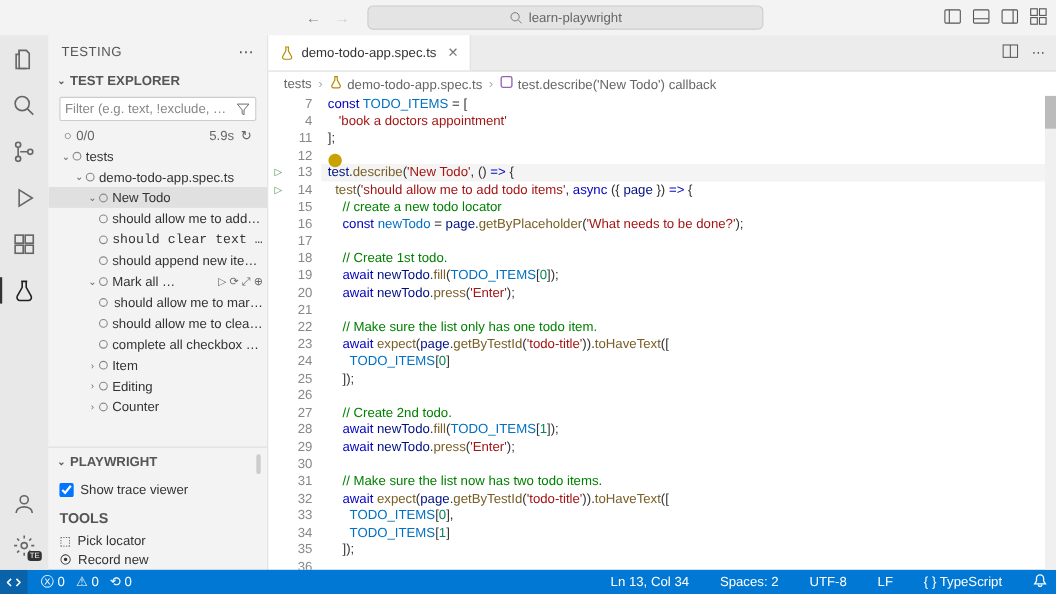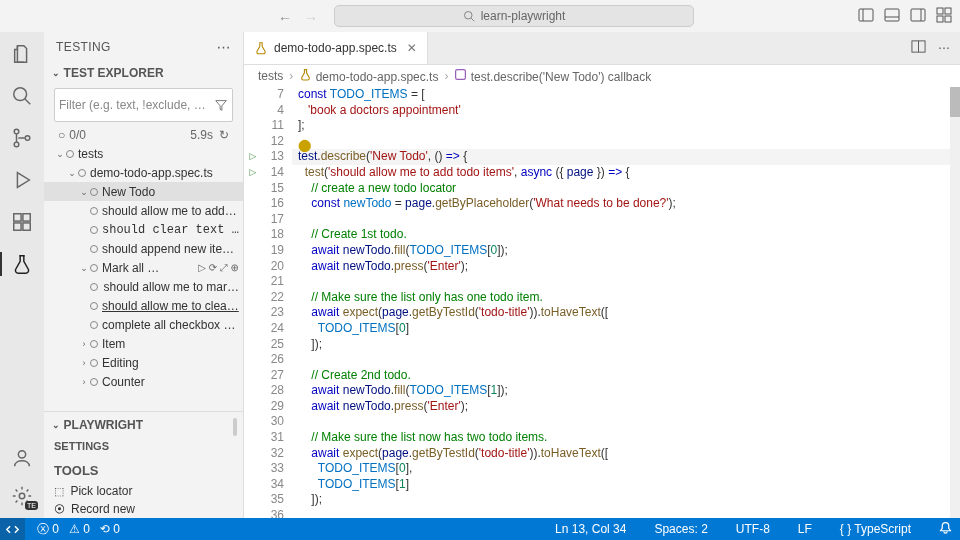--- a/index.html
+++ b/index.html
@@ -17,21 +17,21 @@
 .activity .act.active::before{content:"";position:absolute;left:0;width:2px;height:24px;background:#333}
 .activity{position:relative}
 .act-bottom{margin-top:auto;margin-bottom:10px;display:flex;flex-direction:column;gap:14px;align-items:center}
 .act-badge{position:relative}
 .act-badge .badge{position:absolute;bottom:-2px;right:-4px;background:#333;color:#fff;font-size:7px;padding:1px 2px;border-radius:3px}
 .sidebar{width:200px;background:#f3f3f3;border-right:1px solid #ddd;display:flex;flex-direction:column;min-height:0}
 .sb-hdr{height:30px;display:flex;align-items:center;justify-content:space-between;padding:0 12px;font-size:11px;color:#555;letter-spacing:.4px}
 .sb-hdr .dots{font-size:14px;color:#555}
 .section{padding:4px 8px;font-size:11px;font-weight:700;color:#555;display:flex;align-items:center;gap:4px}
 .section .chev{font-size:9px}
-.filter{margin:4px 10px;height:22px;border:1px solid #ccc;background:#fff;border-radius:2px;display:flex;align-items:center;padding:16px 4px;color:#888}
+.filter{margin:4px 10px;height:22px;border:1px solid #ccc;background:#fff;border-radius:2px;display:flex;align-items:center;padding:4px 4px;color:#888}
 .filter svg{margin-left:auto}
 .stat-row{margin:2px 14px;font-size:11px;color:#666;display:flex;align-items:center}
 .stat-row .rt{margin-left:auto;display:flex;gap:6px;align-items:center}
 .tree{flex:1;overflow:auto;padding-bottom:6px}
 .tr{display:flex;align-items:center;height:19px;font-size:12px;color:#333;white-space:nowrap;overflow:hidden;padding-right:4px}
 .tr .chev{width:12px;text-align:center;font-size:9px;color:#666}
 .tr .dot{width:8px;height:8px;border:1px solid #888;border-radius:50%;margin-right:4px;flex-shrink:0}
 .tr.sel{background:#e0e0e0}
 .tr-icons{margin-left:auto;display:flex;gap:2px;color:#666;font-size:10px}
 .section.sub{border-top:1px solid #ddd;padding-top:6px;margin-top:2px;display:flex;position:relative}
@@ -221,21 +221,21 @@
           <span class="dot"></span>
           <span style="overflow: hidden; text-overflow: ellipsis;">Mark all …</span>
           <span class="tr-icons">▷ ⟳ ⤢ ⊕</span>
         </div>
         <div class="tr" style="padding-left: 46px; justify-content: space-between;">
           <span class="dot"></span>
           <span style="overflow: hidden; text-overflow: ellipsis;">should allow me to mar…</span>
         </div>
         <div class="tr" style="padding-left: 46px;">
           <span class="dot"></span>
-          <span style="overflow: hidden; text-overflow: ellipsis; text-decoration: underline;">should allow me to clea…</span>
+          <span style="overflow: hidden; text-overflow: ellipsis;">should allow me to clea…</span>
         </div>
         <div class="tr" style="padding-left: 46px;">
           <span class="dot"></span>
           <span style="overflow: hidden; text-overflow: ellipsis;">complete all checkbox s…</span>
         </div>
         <div class="tr" style="padding-left: 34px;">
           <span class="chev">›</span>
           <span class="dot"></span>
           <span style="overflow: hidden; text-overflow: ellipsis;">Item</span>
         </div>
@@ -248,22 +248,25 @@
           <span class="chev">›</span>
           <span class="dot"></span>
           <span style="overflow: hidden; text-overflow: ellipsis;">Counter</span>
         </div>
       </div>
     <div class="section sub">
         <span class="chev">⌄</span>
         <span>PLAYWRIGHT</span>
       </div>
     <div class="settings">
-      <div style="font-size:11px;color:#555;font-weight:700;margin-bottom:3px">SETTINGS</div>
       <div id="settings">
+          <div class="setrow">
+            <input type="checkbox" checked="" style="">
+            <span>Show trace viewer</span>
+          </div>
         </div>
     </div>
     <div class="tools">TOOLS</div>
     <div id="tools">
         <div class="toolrow">
           <span style="font-size:11px">⬚</span>
           <span>Pick locator</span>
         </div>
         <div class="toolrow">
           <span style="font-size:11px">⦿</span>

